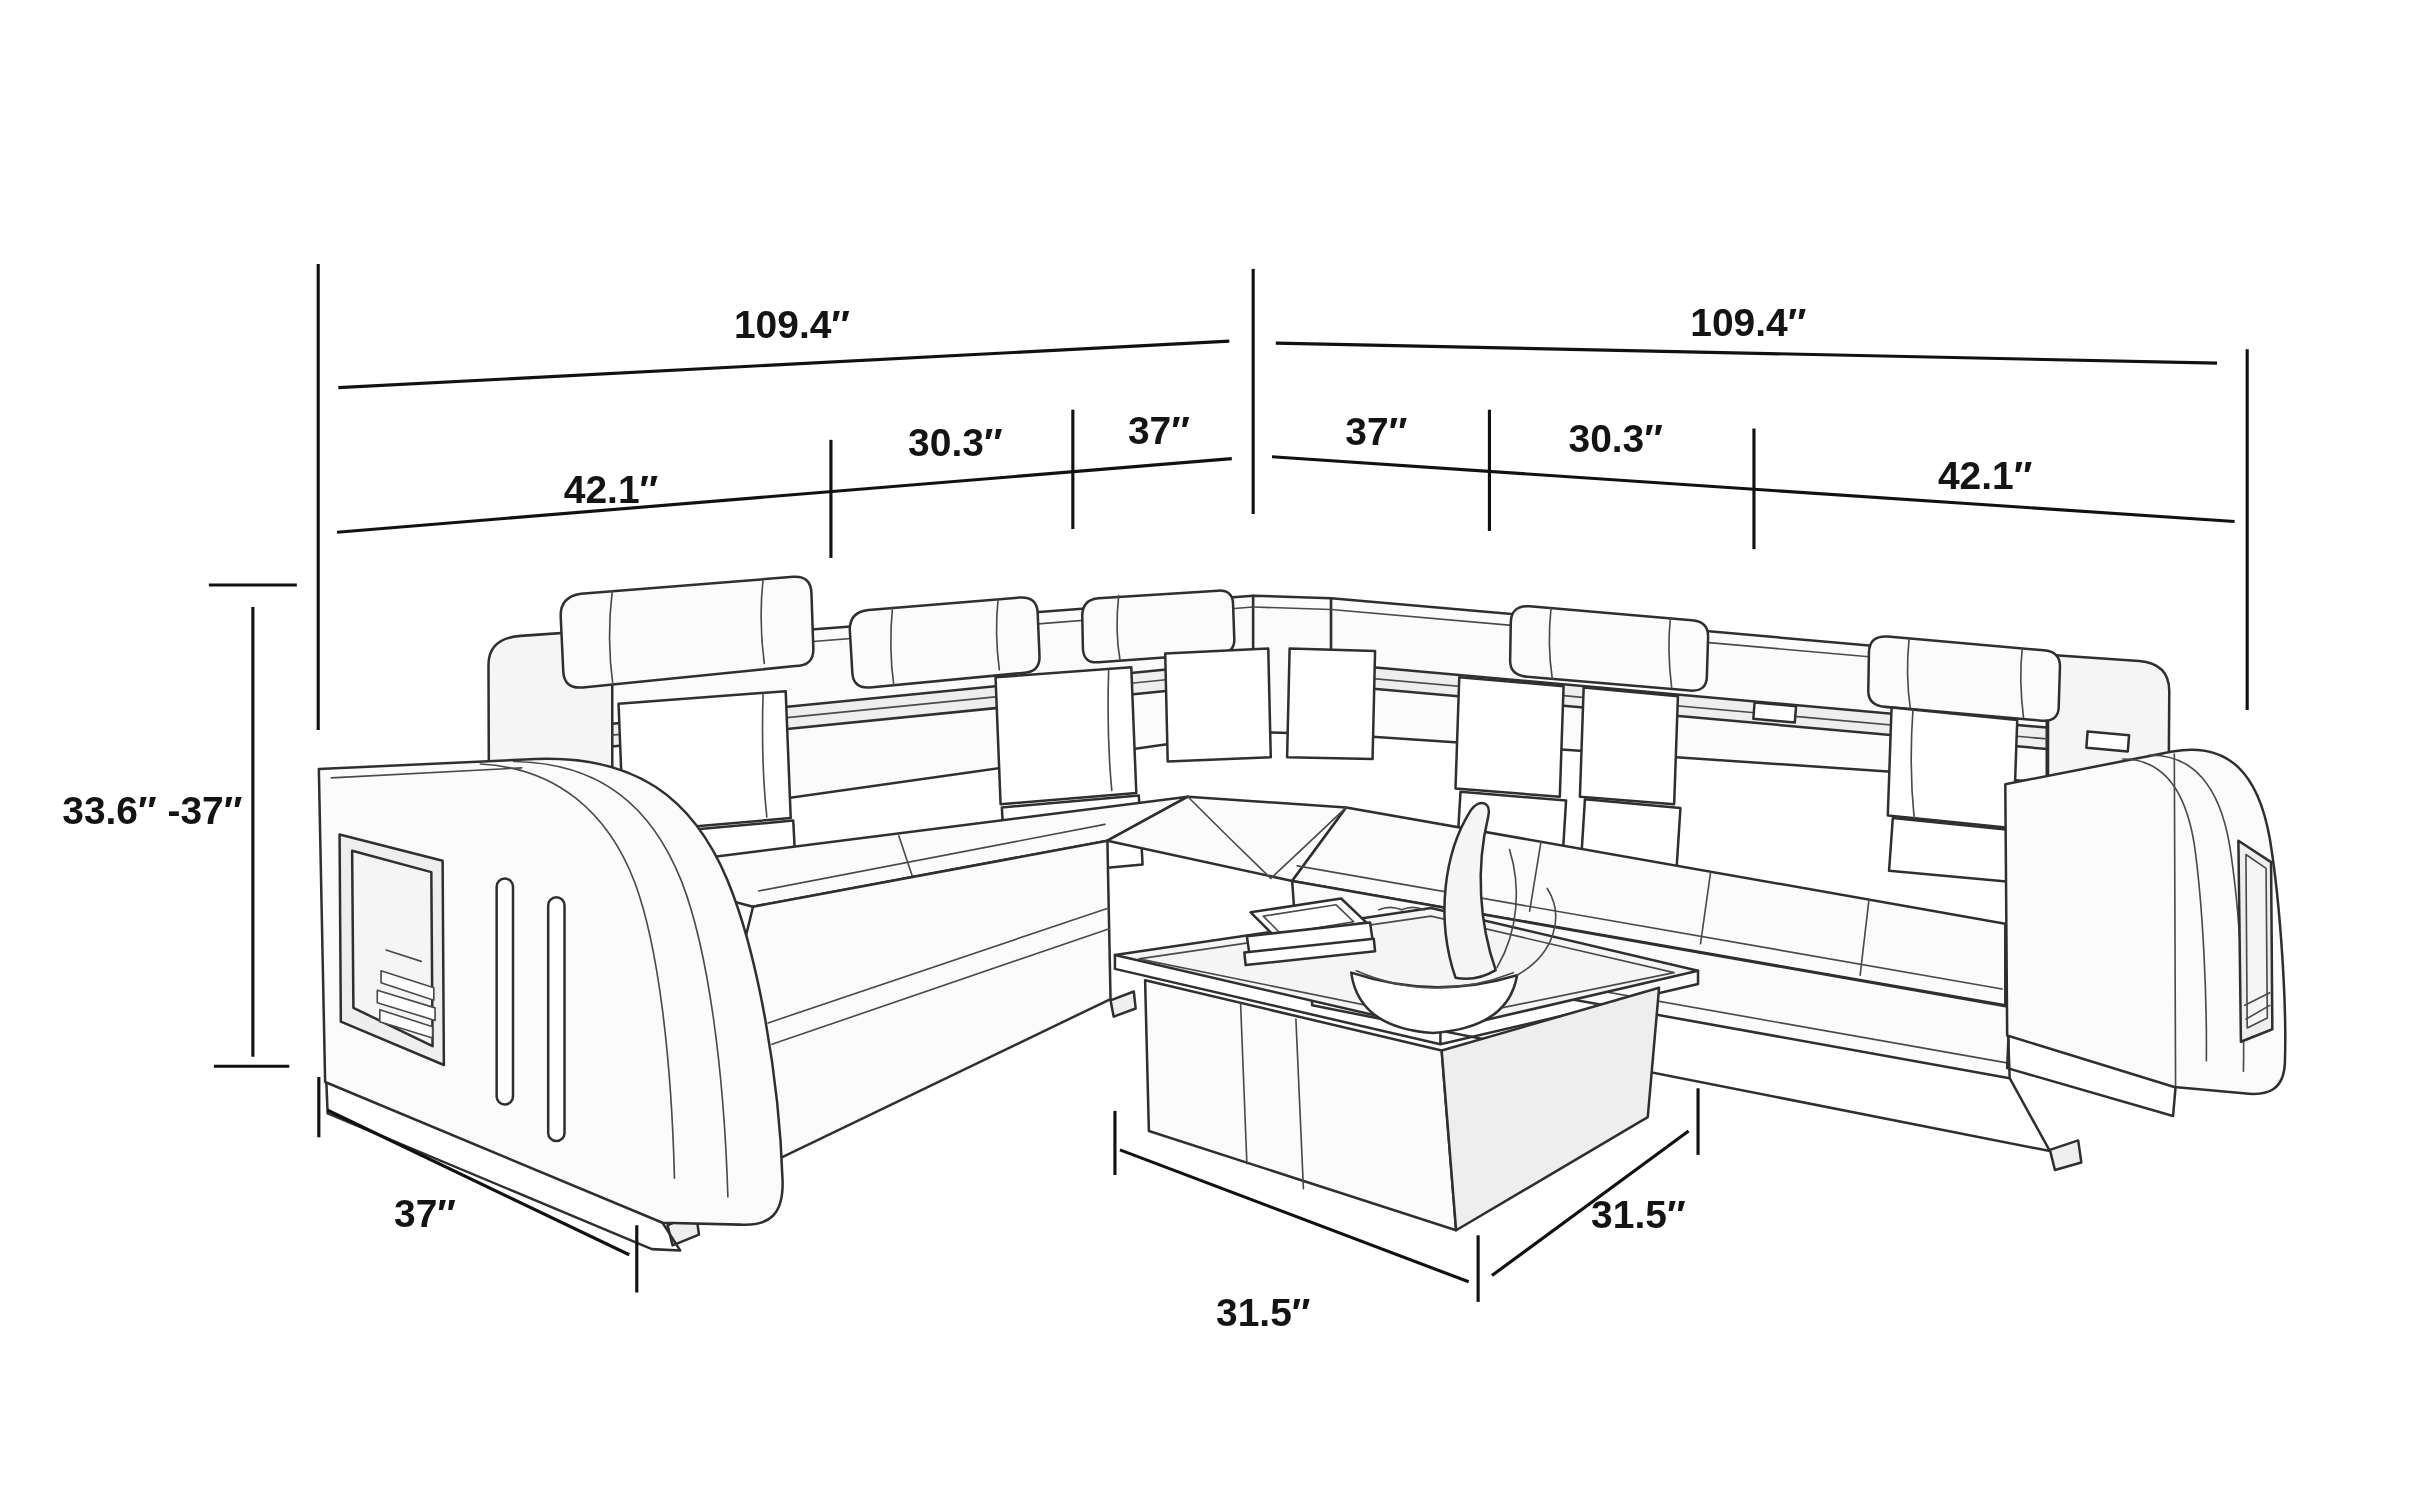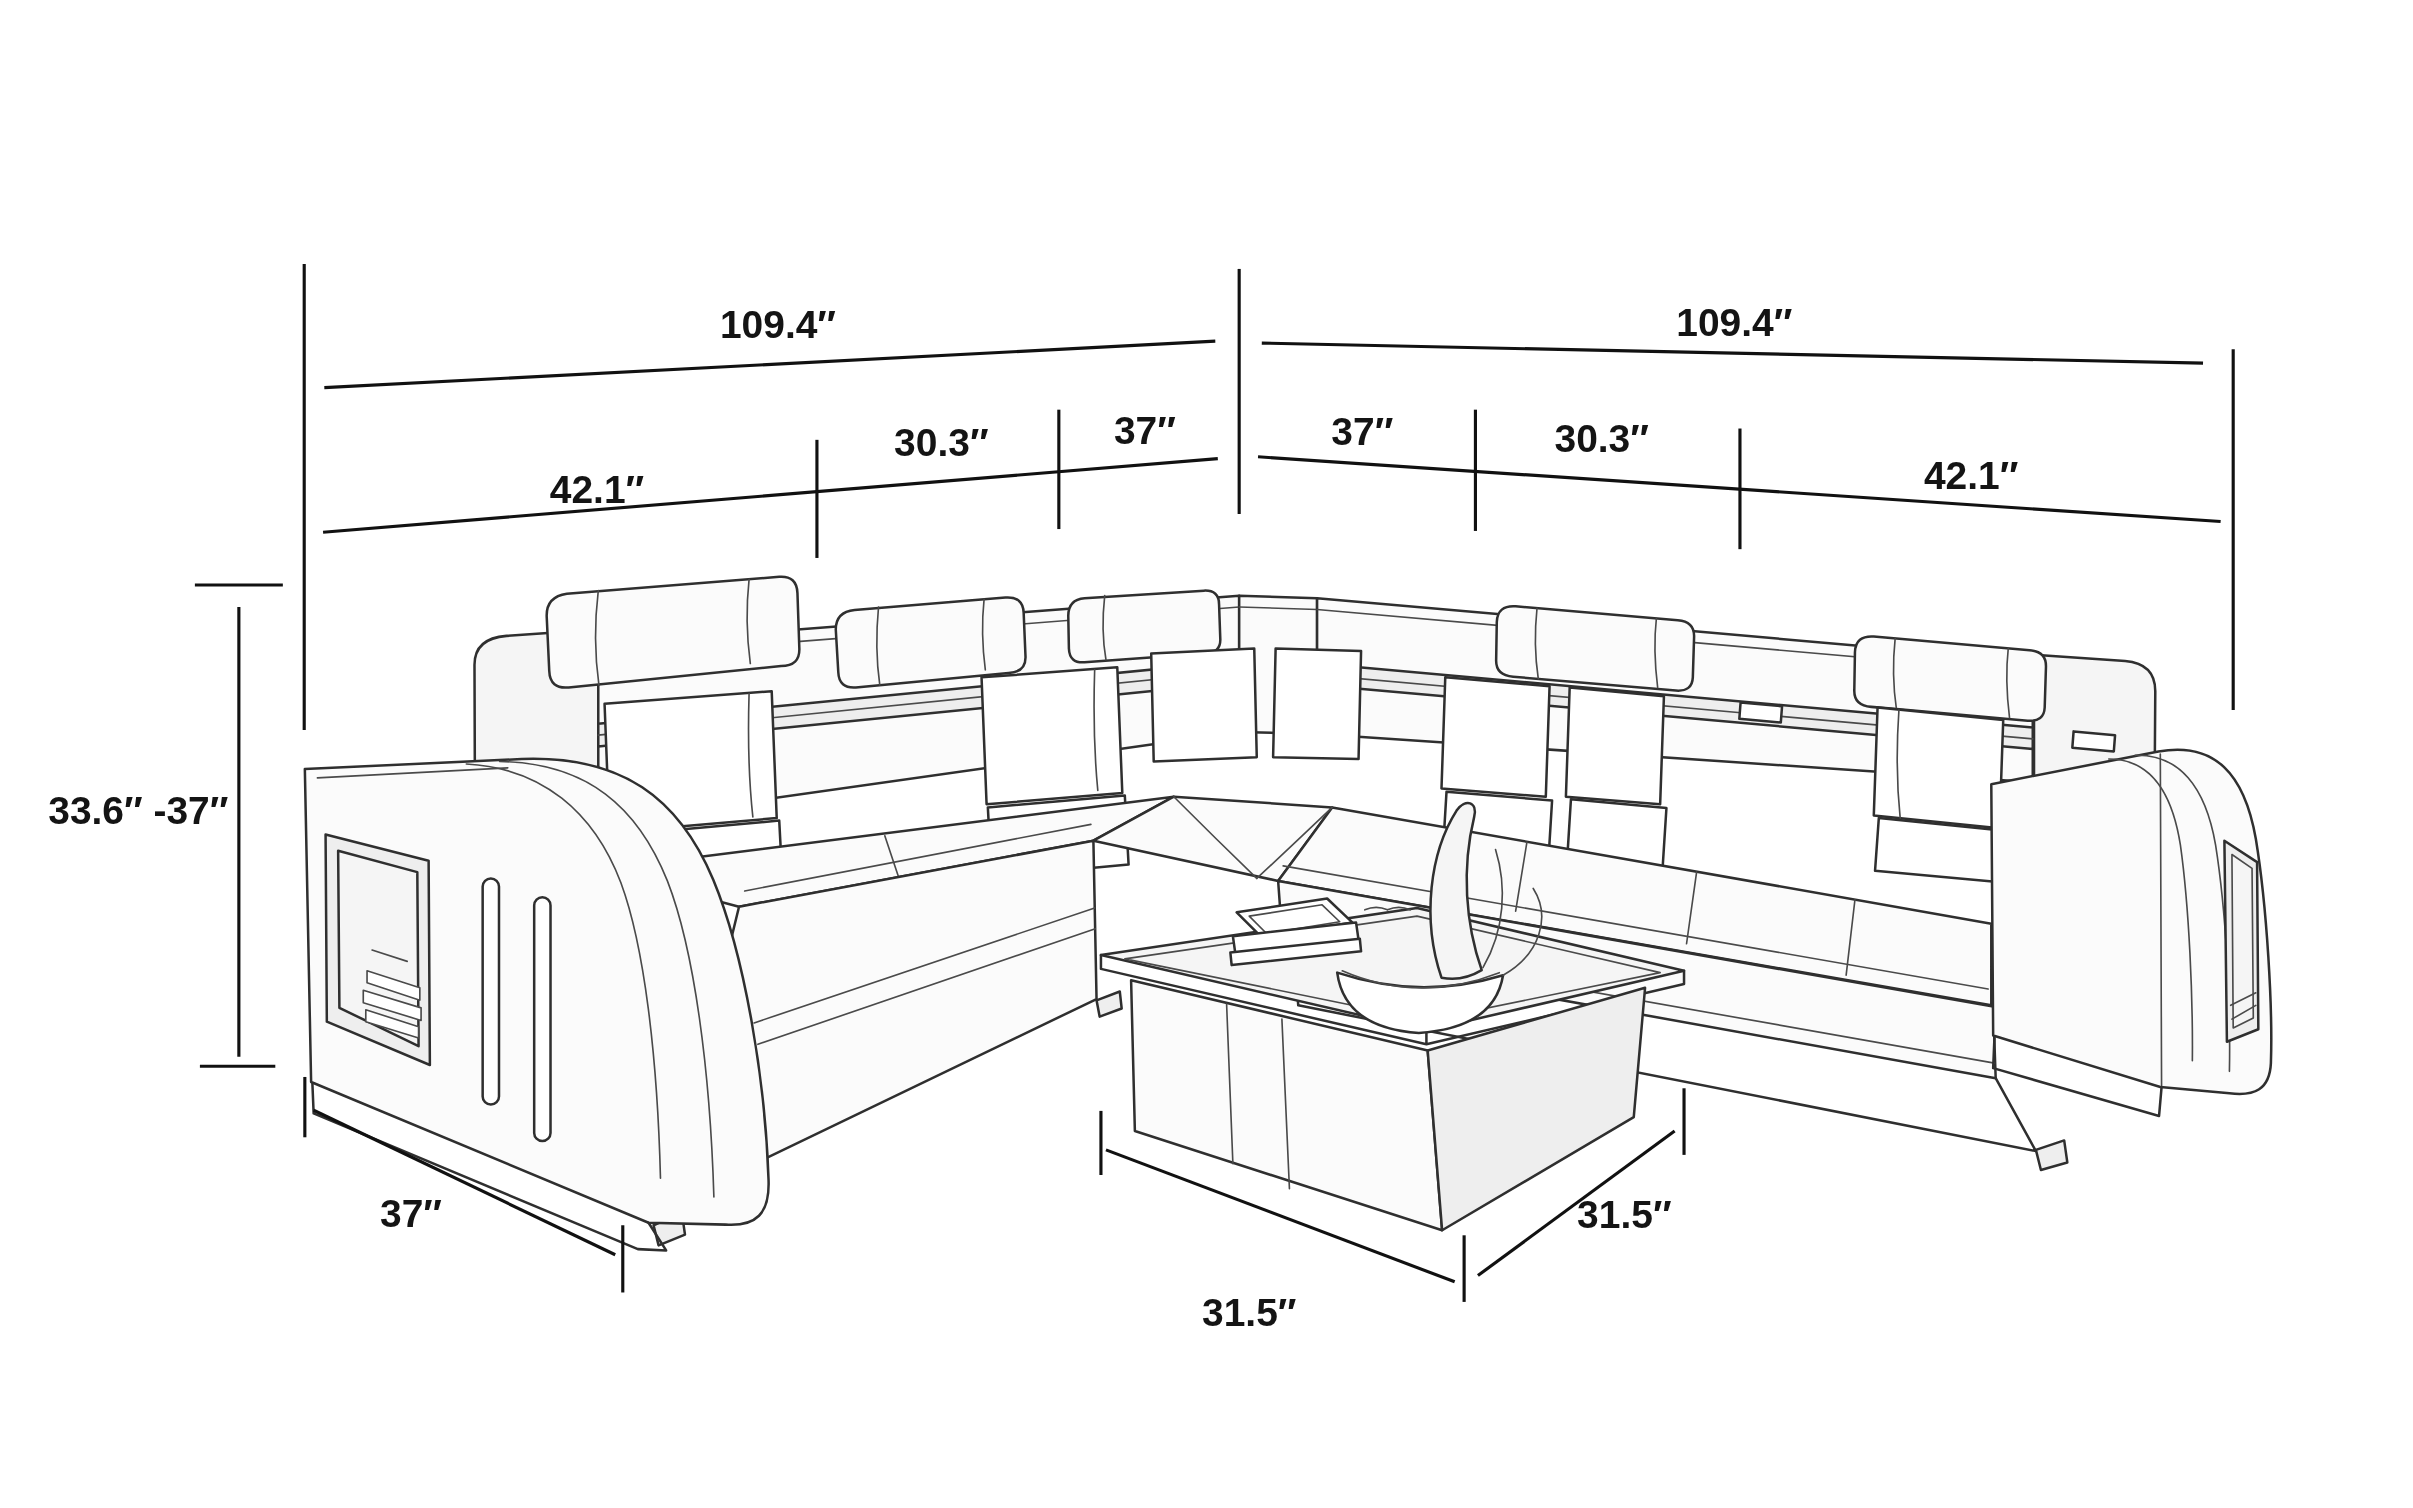--- a/index.html
+++ b/index.html
@@ -1,17 +1,17 @@
 <!DOCTYPE html>
 <html style="font-size:10px"><head>
 <meta charset="utf-8">
 <style>
   html,body{margin:0;padding:0;background:#ffffff;}
   body{width:2413px;height:1508px;position:relative;font-family:"Liberation Sans","DejaVu Sans",sans-serif;}
-  .stage{position:absolute;inset:0;}
+  .stage{position:absolute;inset:0;padding-left:14px;}
   svg{display:block;width:2413px;height:1508px;}
   .dim-text{font-family:"Liberation Sans","DejaVu Sans",sans-serif;font-weight:700;font-size:62px;fill:#141414;}
   .dimline{stroke:#111111;stroke-width:5;fill:none;stroke-linecap:butt;}
   .sketch{stroke:#2f2f2f;fill:none;stroke-width:4;stroke-linejoin:round;stroke-linecap:round;}
   .sketch-thin{stroke:#4a4a4a;fill:none;stroke-width:2.6;stroke-linejoin:round;stroke-linecap:round;}
   .face{fill:#fbfbfb;}
   .face-lt{fill:#f5f5f5;}
   .face-dk{fill:#eeeeee;}
   .face-w{fill:#ffffff;}
 </style>

